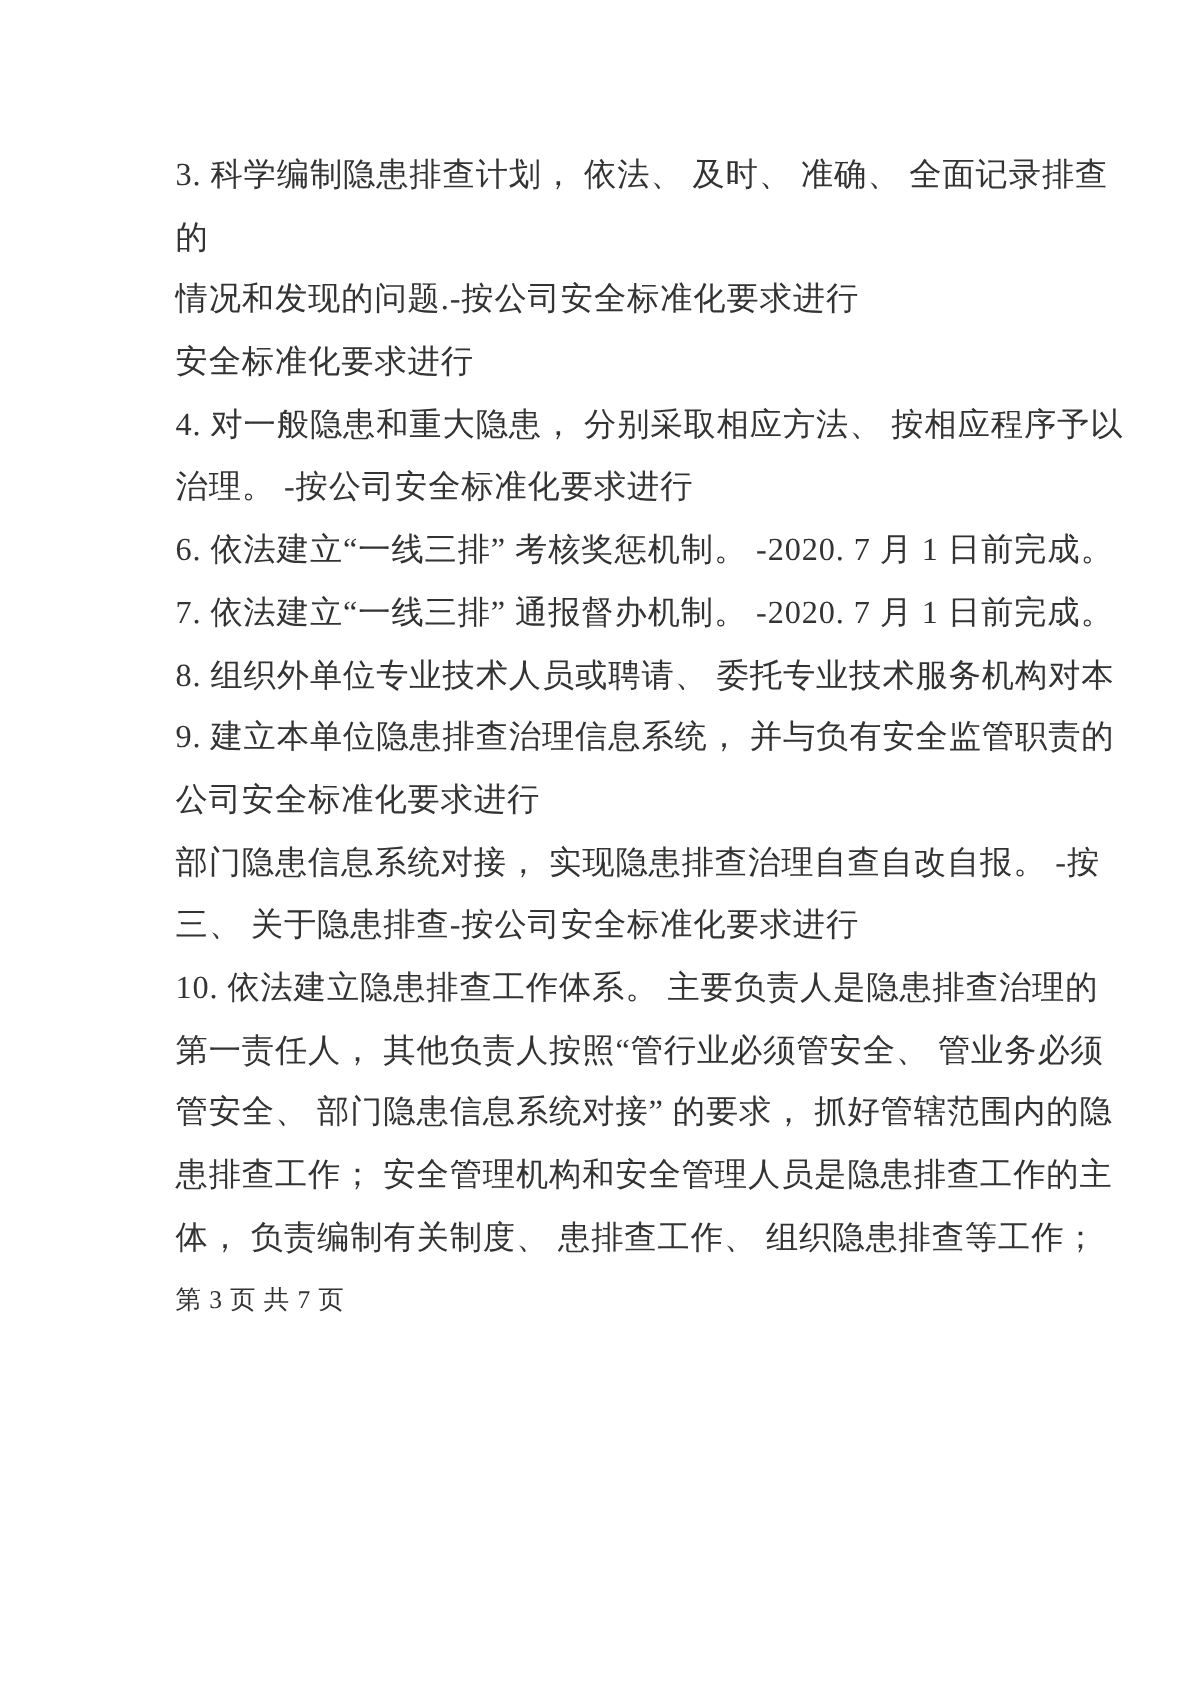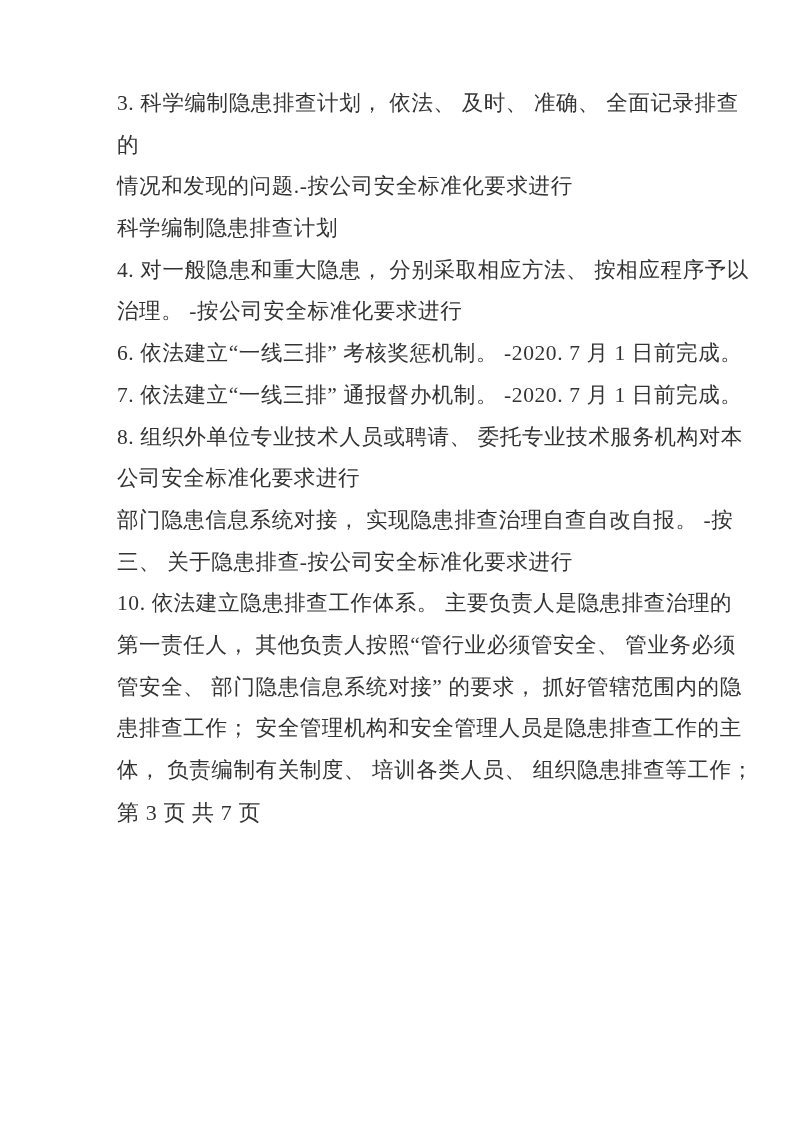--- a/index.html
+++ b/index.html
@@ -11,57 +11,58 @@
     position: relative;
     width: 793px;
     height: 1122px;
     background: #ffffff;
     overflow: hidden;
     font-family: "Liberation Serif", serif;
   }
   .content {
     position: absolute;
     left: 117px;
-    top: 83px;
+    top: 96px;
     width: 580px;
   }
   .line {
     height: 41.7px;
     line-height: 41.7px;
     font-size: 21.5px;
     letter-spacing: 0.6px;
     color: #333333;
     white-space: pre;
   }
   .footer-line {
     height: 41.7px;
     line-height: 41.7px;
-    font-size: 22px;
+    font-size: 17px;
     letter-spacing: 0.6px;
     color: #333333;
     white-space: pre;
   }
 </style>
 </head>
 <body>
 
 <div class="page">
   <div class="content">
     <div class="line">3. 科学编制隐患排查计划， 依法、 及时、 准确、 全面记录排查</div>
     <div class="line">的</div>
     <div class="line">情况和发现的问题.-按公司安全标准化要求进行</div>
-    <div class="line">科学编制隐患排查计划</div>
+    <div class="line">安全标准化要求进行</div>
     <div class="line">4. 对一般隐患和重大隐患， 分别采取相应方法、 按相应程序予以</div>
     <div class="line">治理。 -按公司安全标准化要求进行</div>
     <div class="line">6. 依法建立“一线三排” 考核奖惩机制。 -2020. 7 月 1 日前完成。</div>
     <div class="line">7. 依法建立“一线三排” 通报督办机制。 -2020. 7 月 1 日前完成。</div>
     <div class="line">8. 组织外单位专业技术人员或聘请、 委托专业技术服务机构对本</div>
+    <div class="line">9. 建立本单位隐患排查治理信息系统， 并与负有安全监管职责的</div>
     <div class="line">公司安全标准化要求进行</div>
     <div class="line">部门隐患信息系统对接， 实现隐患排查治理自查自改自报。 -按</div>
     <div class="line">三、 关于隐患排查-按公司安全标准化要求进行</div>
     <div class="line">10. 依法建立隐患排查工作体系。 主要负责人是隐患排查治理的</div>
     <div class="line">第一责任人， 其他负责人按照“管行业必须管安全、 管业务必须</div>
     <div class="line">管安全、 部门隐患信息系统对接” 的要求， 抓好管辖范围内的隐</div>
     <div class="line">患排查工作； 安全管理机构和安全管理人员是隐患排查工作的主</div>
-    <div class="line">体， 负责编制有关制度、 培训各类人员、 组织隐患排查等工作；</div>
+    <div class="line">体， 负责编制有关制度、 患排查工作、 组织隐患排查等工作；</div>
     <div class="footer-line">第 3 页 共 7 页</div>
   </div>
 </div>
 
 </body></html>

